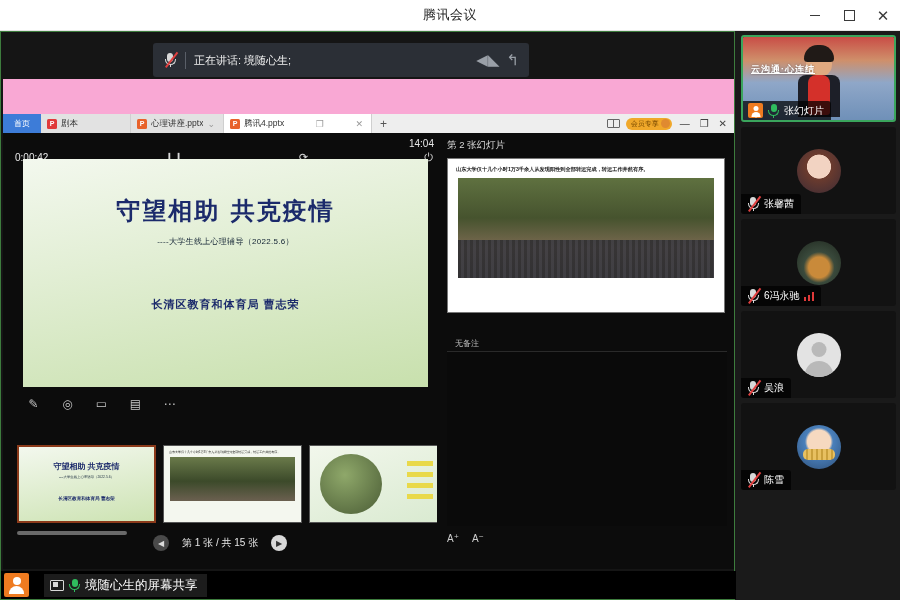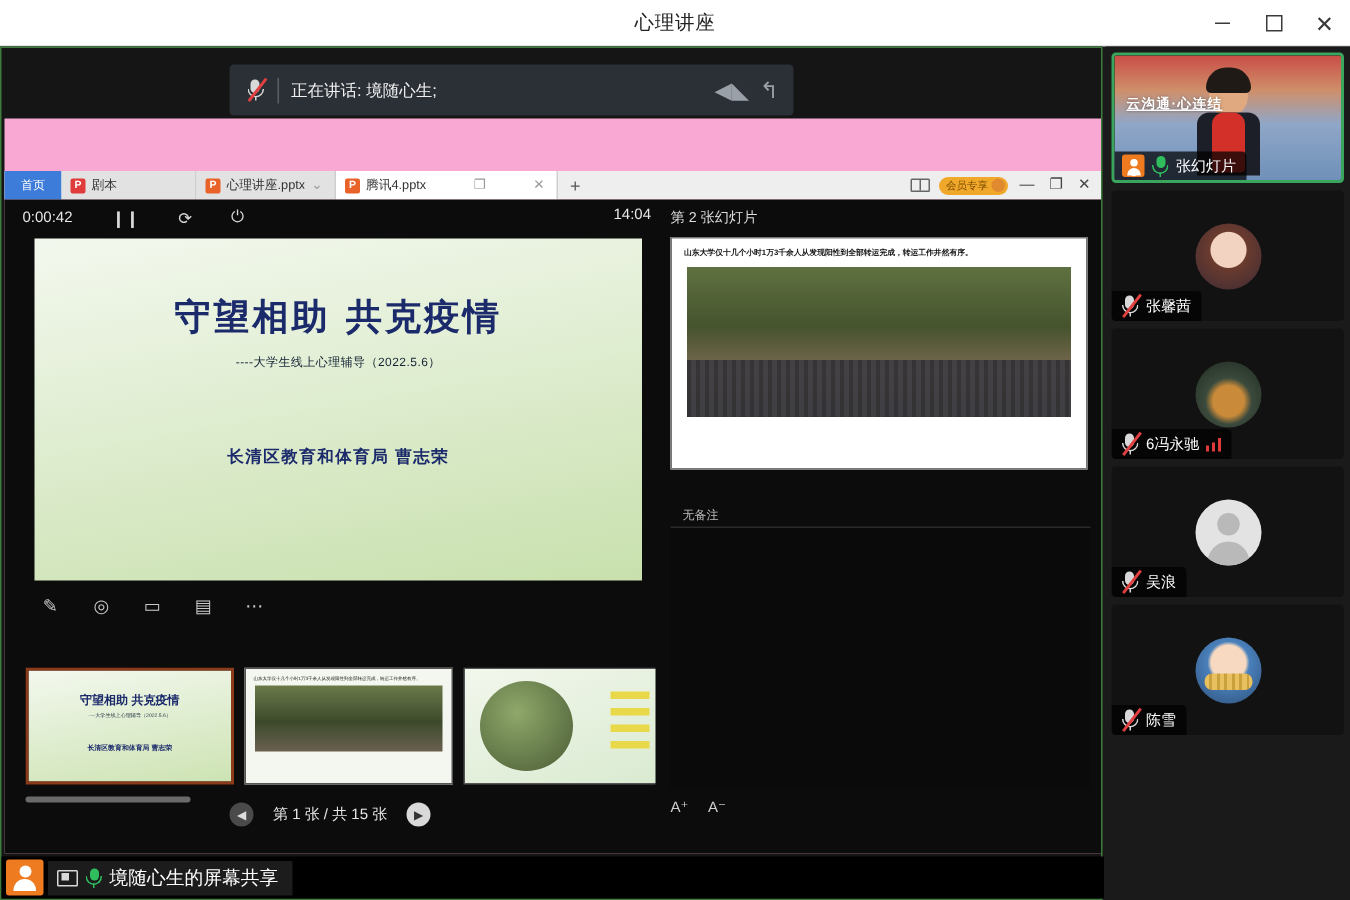--- a/index.html
+++ b/index.html
@@ -96,23 +96,23 @@
   .vipbadge {
     display: flex; align-items: center; gap: 2px; background: #f0a82a; border-radius: 8px;
     padding: 1px 2px 1px 5px; color: #7a4a00; font-size: 7px; white-space: nowrap;
   }
   .vipbadge .av { width: 9px; height: 9px; border-radius: 50%; background: #e08a30; }
   .wbtn { color: #444; font-size: 10px; padding: 0 2px; }
 
   
   .presenter { position: absolute; left: 0; top: 54px; width: 731px; height: 436px; background: #0c0c0c; }
   .pv-toolbar {
-    position: absolute; left: 0; top: 0; width: 430px; height: 24px;
-    display: flex; align-items: center; gap: 26px; padding-left: 12px;
-    color: #e8e8e8; font-size: 10px;
+    position: absolute; left: 0; top: 12px; width: 430px; height: 24px;
+    display: flex; align-items: center; gap: 9px; padding-left: 12px;
+    color: #e8e8e8; font-size: 10px; justify-content: space-between;
   }
   .pv-clock { position: absolute; right: 300px; top: 5px; color: #e8e8e8; font-size: 10px; }
   .pv-icon { font-size: 11px; color: #d8d8d8; }
 
   .mainslide {
     position: absolute; left: 20px; top: 26px; width: 405px; height: 228px;
     background: linear-gradient(170deg,#f3f8ee 0%,#e3efd6 38%,#c8e0ad 100%);
     display: flex; flex-direction: column; align-items: center;
   }
   .slide-title {
@@ -220,40 +220,40 @@
   .mic-on .body { position:absolute; left:3.5px; top:1px; width:6px; height:8px; border-radius:3px; background:#2fbd5e; }
   .mic-on .arc { position:absolute; left:1px; top:6.5px; width:11px; height:6px; border:1.4px solid #2fbd5e; border-top:none; border-radius:0 0 6px 6px; }
   .mic-on .stem { position:absolute; left:6px; top:11.5px; width:1.4px; height:3px; background:#2fbd5e; }
   .signal { display:flex; align-items:flex-end; gap:1.5px; height:9px; flex:none; }
   .signal i { width:2.5px; background:#e03a3a; display:block; }
   .signal i:nth-child(1){height:4px;} .signal i:nth-child(2){height:6px;} .signal i:nth-child(3){height:9px;}
 
   
   .statusbar {
     position: absolute; left: 0; bottom: 0; width: 735px; height: 28px; background: #000;
-    display: flex; align-items: center; gap: 0;
+    display: flex; align-items: center; gap: 12px;
   }
   .sb-person {
     width: 25px; height: 24px; background: #ef7b20; margin-left: 3px; border-radius: 2px;
     display:flex; align-items:center; justify-content:center; position: relative;
   }
   .sb-person .h { width:8px; height:8px; border-radius:50%; background:#fff; position:absolute; top:4px; }
   .sb-person .b { width:15px; height:8px; border-radius:8px 8px 0 0; background:#fff; position:absolute; bottom:3px; }
   .sb-chip { display:flex; align-items:center; gap:4px; background:#1c1c1c; padding: 3px 9px 3px 6px; margin-left:3px; }
   .screen-ico { width:14px; height:11px; border:1.5px solid #d8d8d8; border-radius:1px; position:relative; flex:none; }
   .screen-ico::after { content:""; position:absolute; left:1.5px; top:1.5px; width:5px; height:5px; background:#d8d8d8; }
   .sb-text { color:#fff; font-size:12.5px; }
 </style>
 </head>
 <body>
 
 <div class="app">
 
   <div class="titlebar">
-    <div class="title">心理讲座</div>
+    <div class="title">腾讯会议</div>
     <div class="winbtns">
       <div class="winbtn min"></div>
       <div class="winbtn max"></div>
       <div class="winbtn close">✕</div>
     </div>
   </div>
 
   <div class="meeting">
 
     <div class="sharearea">

